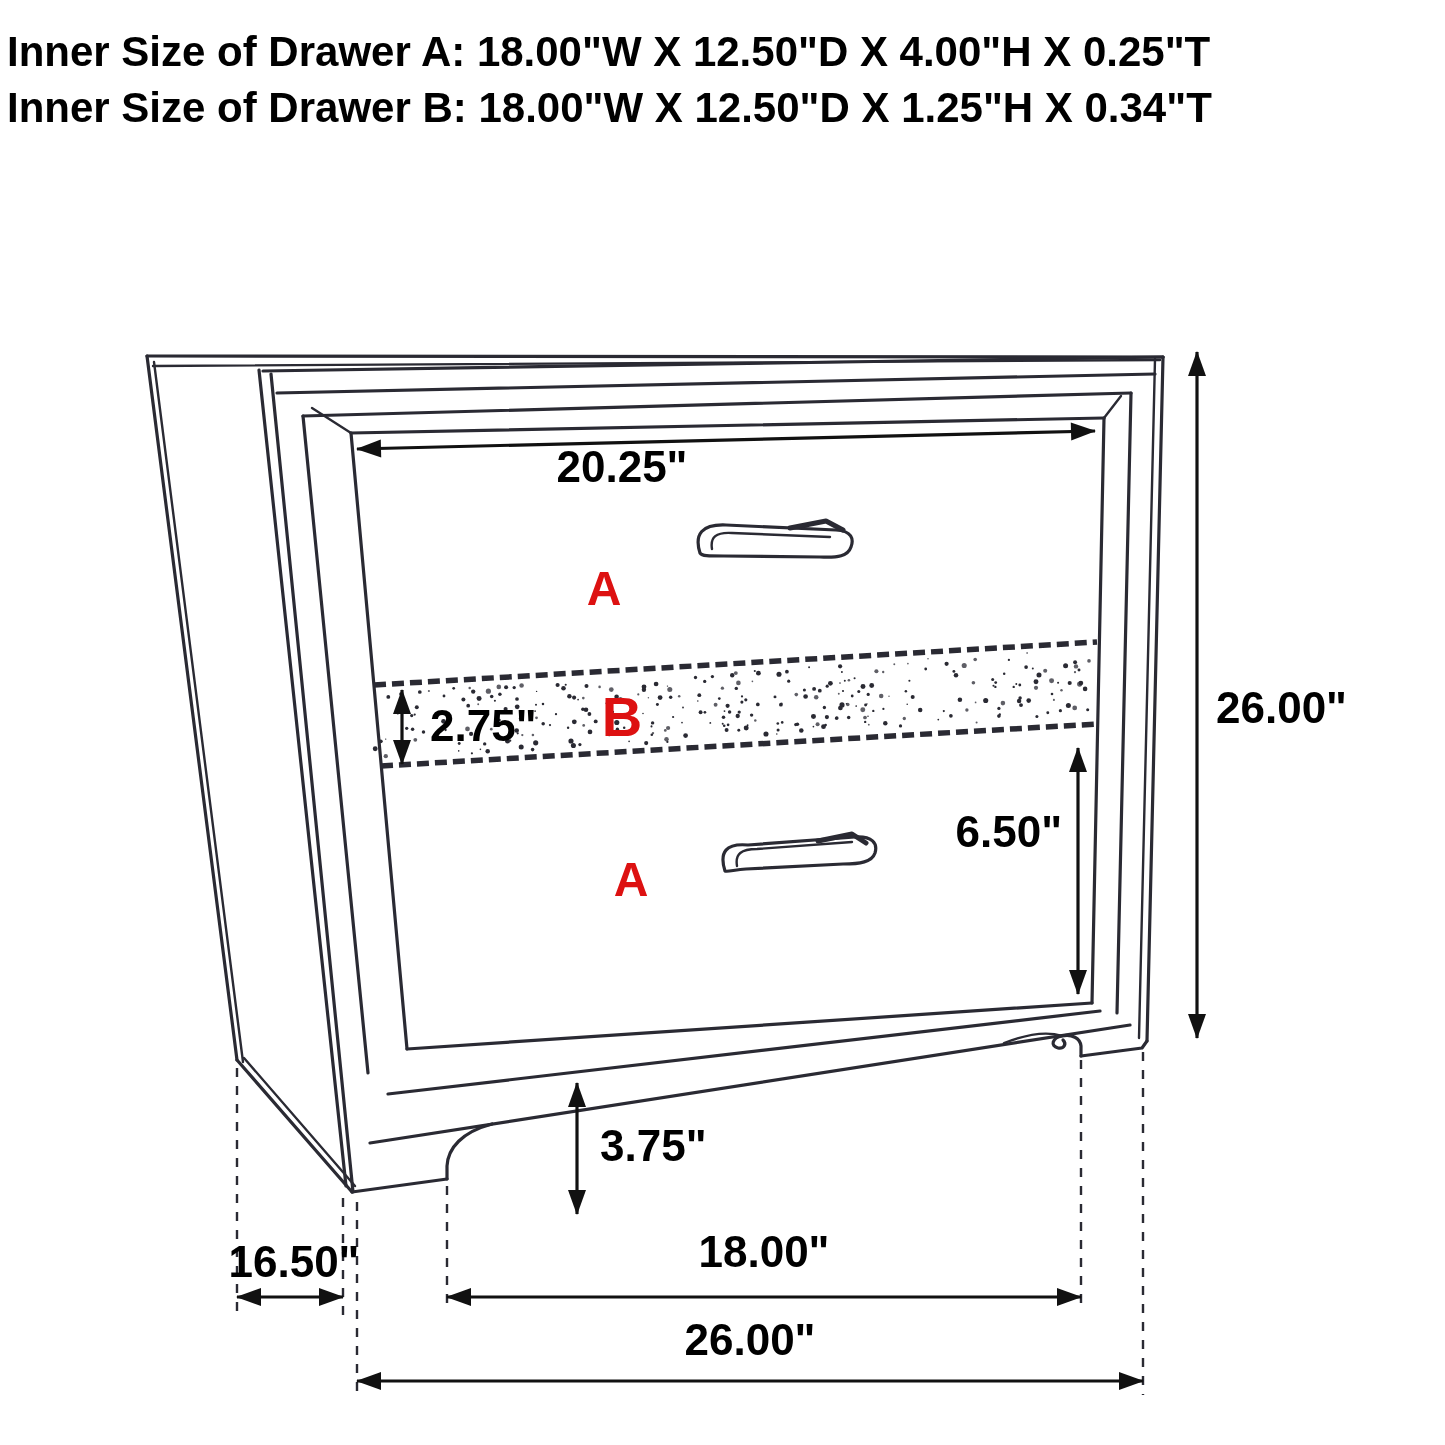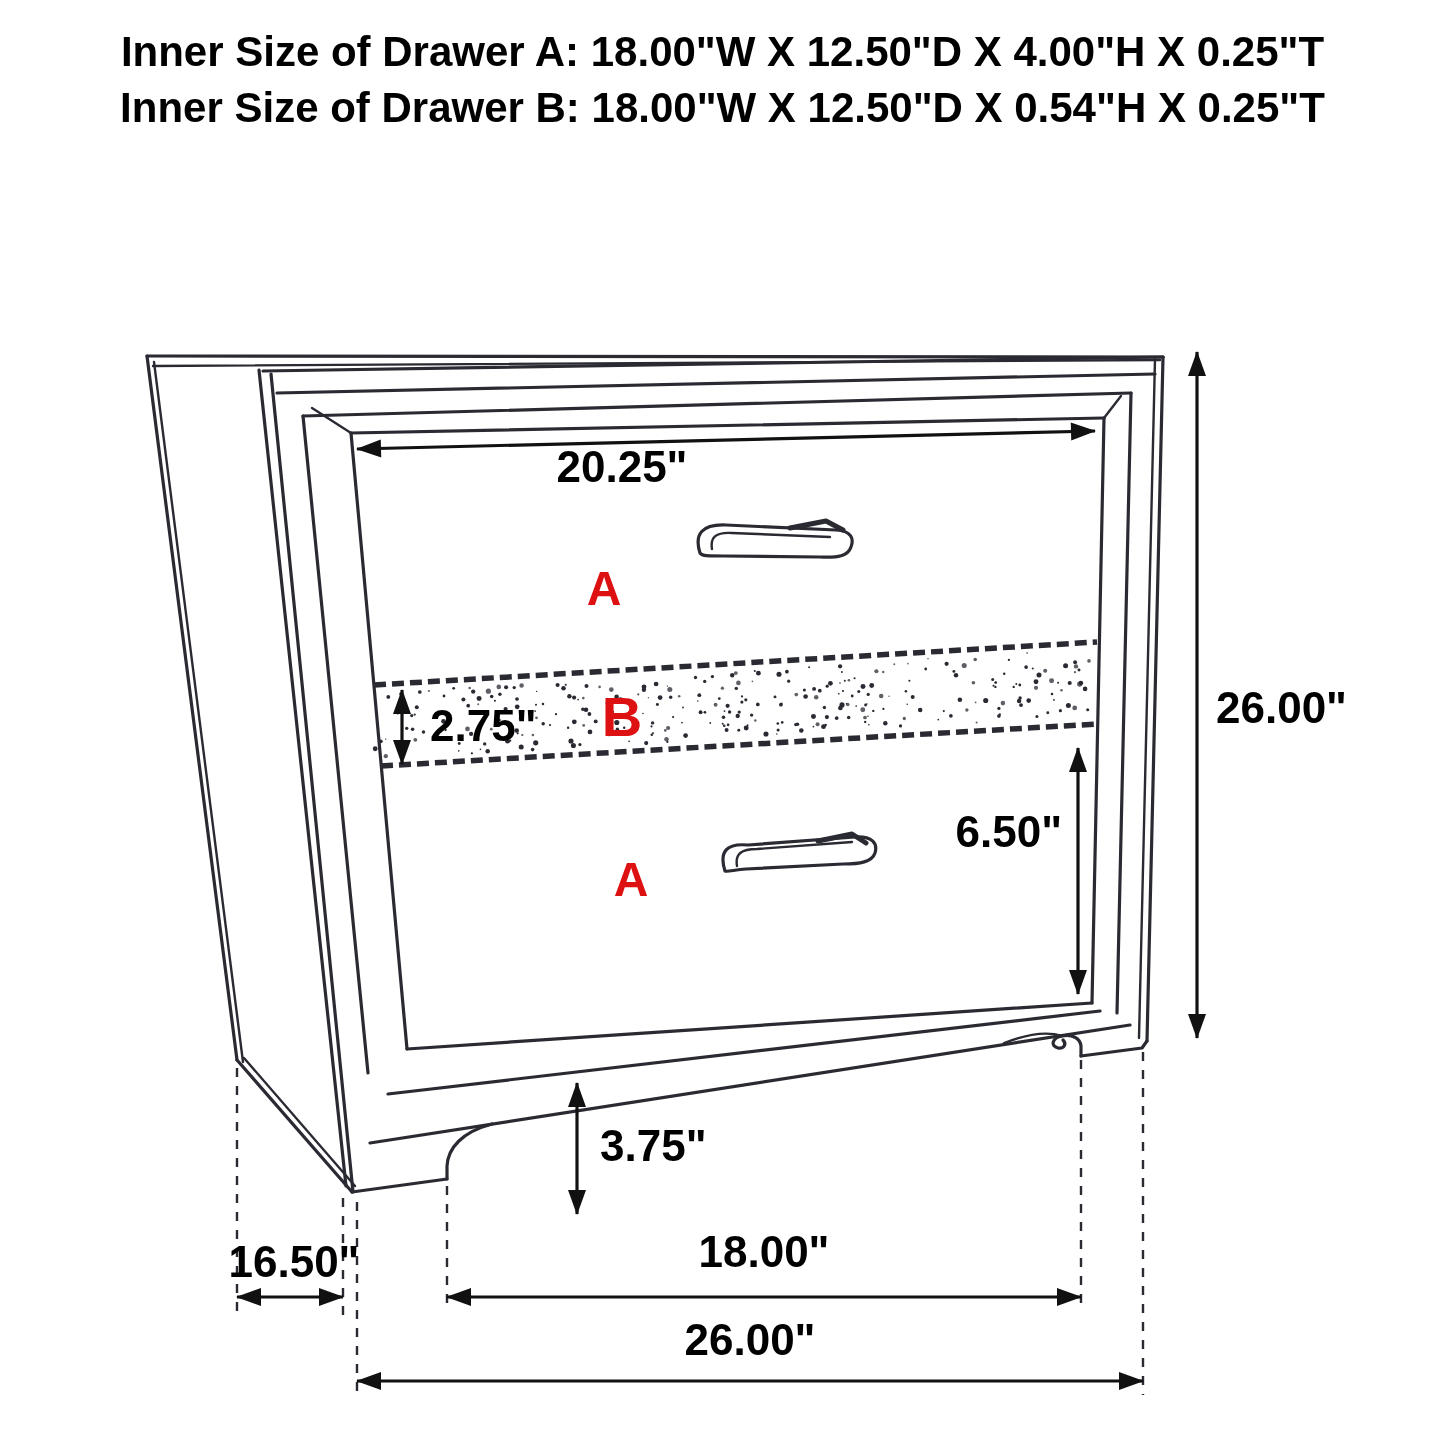--- a/index.html
+++ b/index.html
@@ -11,24 +11,25 @@
   html,body{margin:0;padding:0;background:var(--bg);}
   .stage{
     position:relative;
     width:1445px;height:1445px;
     background:var(--bg);
     overflow:hidden;
     font-family:"Liberation Sans",sans-serif;
   }
   .header{
     position:absolute;left:0;right:0;top:24px;
-    text-align:center;
+    text-align:left;
     font-weight:700;font-size:42px;line-height:56px;
     color:var(--text);
     white-space:nowrap;
+    padding-left:7px;
   }
   svg.drawing{position:absolute;left:0;top:0;width:1445px;height:1445px;}
   .ink{stroke:var(--ink);stroke-width:3.2;fill:none;stroke-linecap:round;stroke-linejoin:round;}
   .thin{stroke-width:2.4;}
   .bandedge{stroke:var(--ink);stroke-width:5.5;fill:none;stroke-dasharray:12 6;}
   .dashline{stroke:var(--ink);stroke-width:2.4;fill:none;stroke-dasharray:9 9;}
   .arrow{stroke:#111111;stroke-width:3.2;fill:none;}
   .speck{fill:var(--ink);stroke:none;}
   .lbl{
     position:absolute;white-space:nowrap;font-weight:700;
@@ -48,21 +49,21 @@
   #lB{left:622px;top:716px;transform:translate(-50%,-50%);font-size:56px;}
   #lA2{left:631px;top:879px;transform:translate(-50%,-50%);font-size:48px;}
 </style>
 </head>
 <body>
 
 <div class="stage">
 
   <div class="header">
     <div>Inner Size of Drawer A: 18.00"W X 12.50"D X 4.00"H X 0.25"T</div>
-    <div>Inner Size of Drawer B: 18.00"W X 12.50"D X 0.54"H X 0.25"T</div>
+    <div>Inner Size of Drawer B: 18.00"W X 12.50"D X 1.25"H X 0.34"T</div>
   </div>
 
   <svg class="drawing" viewBox="0 0 1445 1445">
     <defs>
       <marker id="ah" markerUnits="userSpaceOnUse" markerWidth="30" markerHeight="22" refX="27" refY="10" orient="auto-start-reverse">
         <path d="M28,10 L3,1 L3,19 Z" fill="#111111" stroke="none"></path>
       </marker>
     </defs>
 
     <g>

